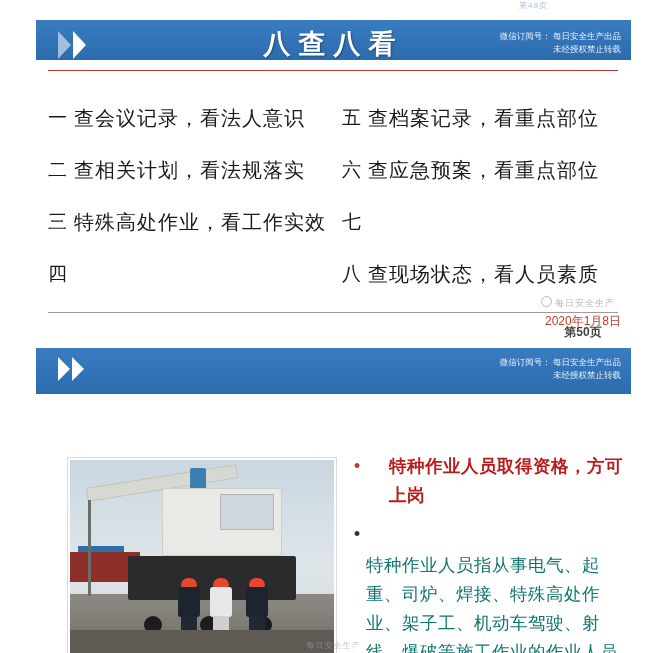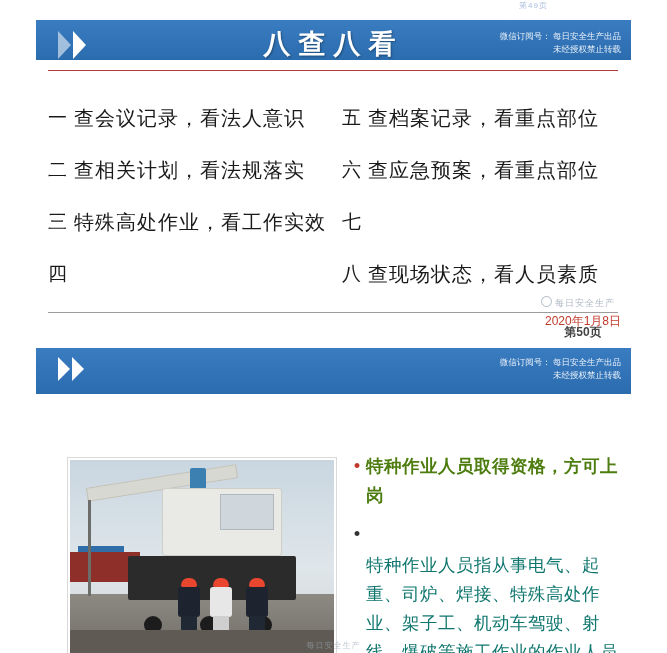--- a/index.html
+++ b/index.html
@@ -242,21 +242,21 @@
     width: 14px;
     color: #c0392b;
     font-size: 17px;
     line-height: 29px;
   }
   .bullet.b2 .dot { color: #333333; }
   .bullet .text {
     font-size: 17.5px;
     letter-spacing: .5px;
   }
-  .bullet.b1 .text { color: #4d7c0f; font-weight: bold; }
+  .bullet.b1 .text { color: #b91c1c; font-weight: bold; margin-left: 23px; }
   .bullet.b2 .text { color: #0f766e; margin-top: 31px; }
 
   .bottom-strip {
     position: absolute;
     left: 0;
     bottom: 0;
     width: 667px;
     height: 14px;
     text-align: center;
     color: #9aa7b5;

